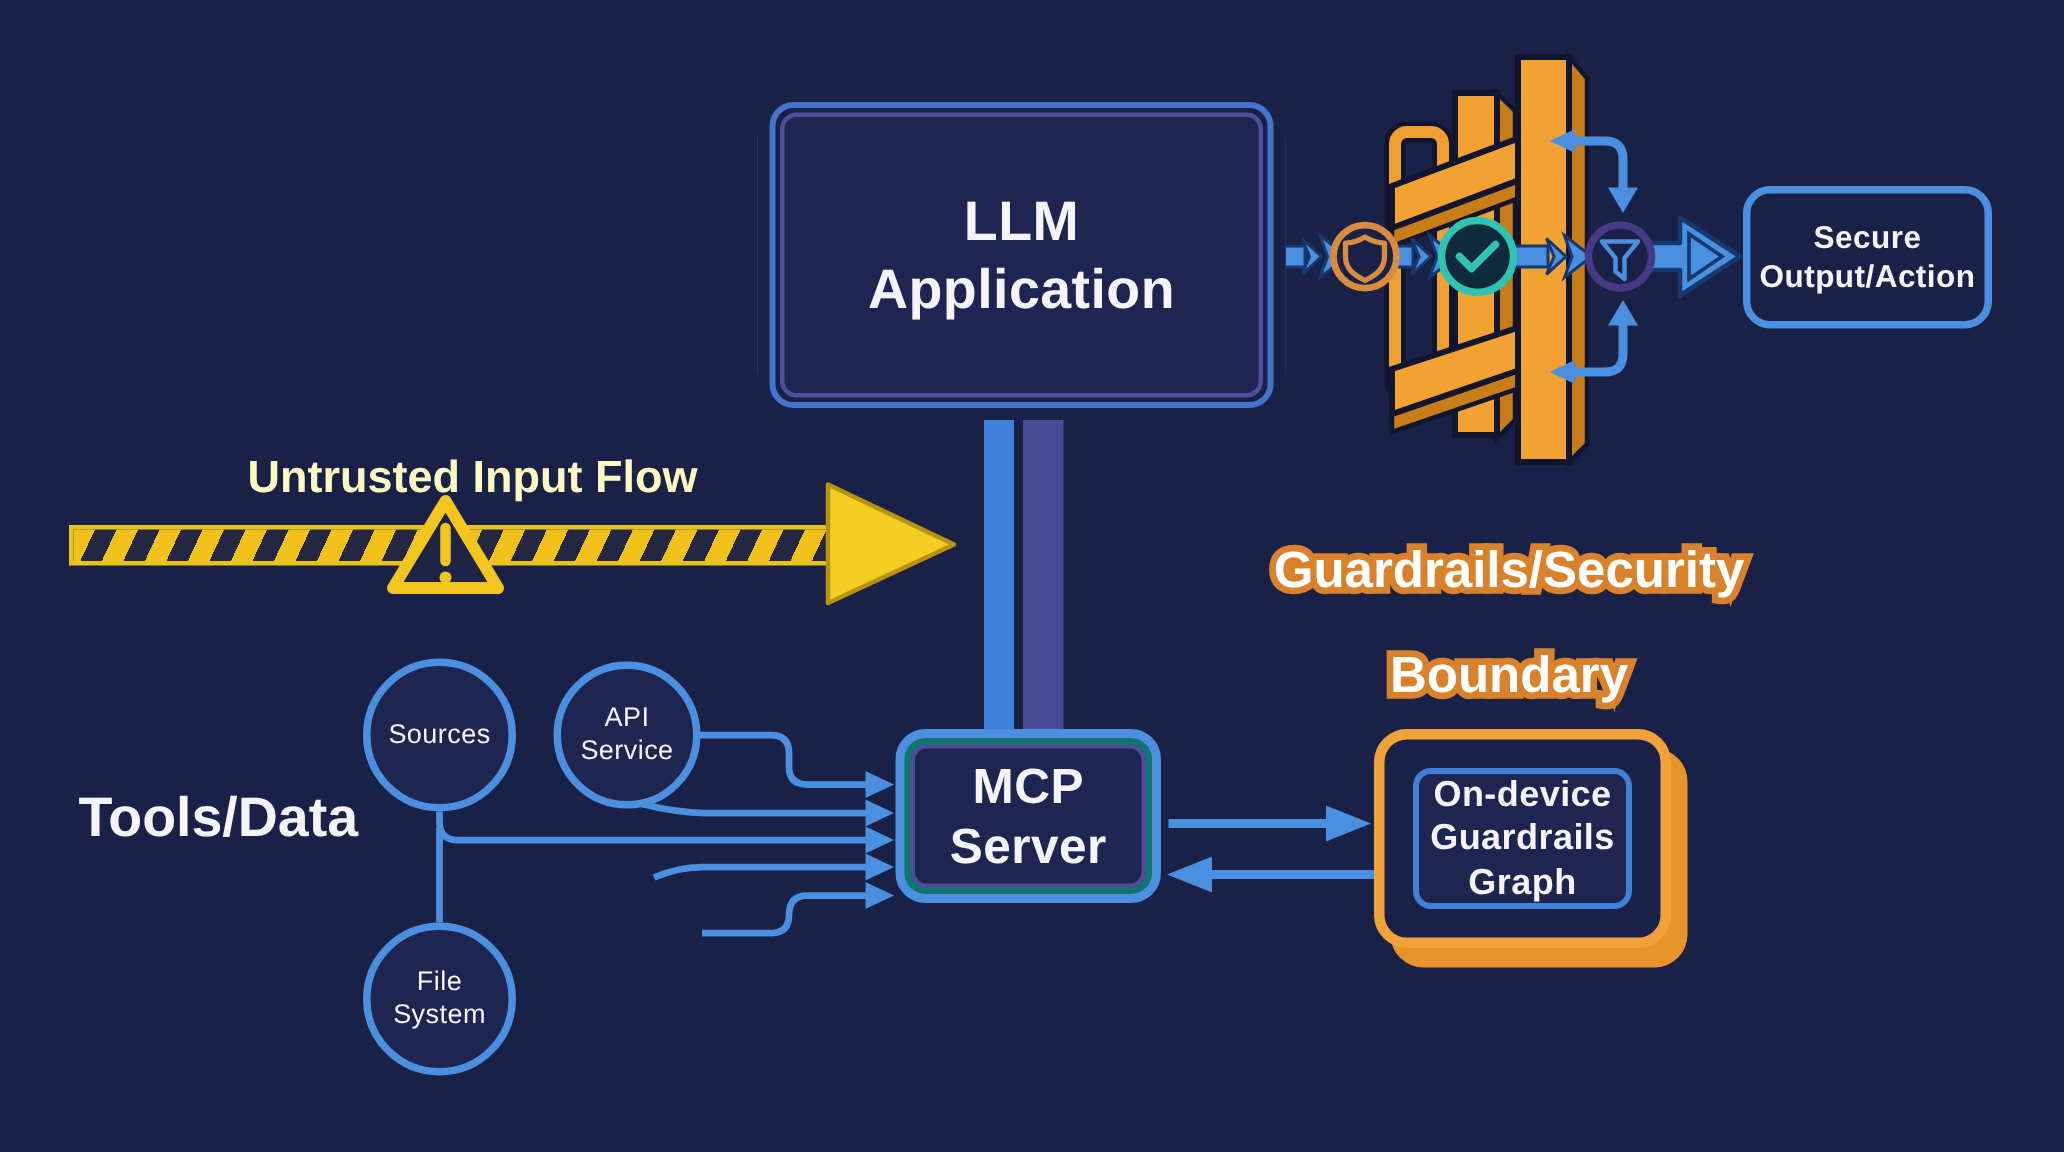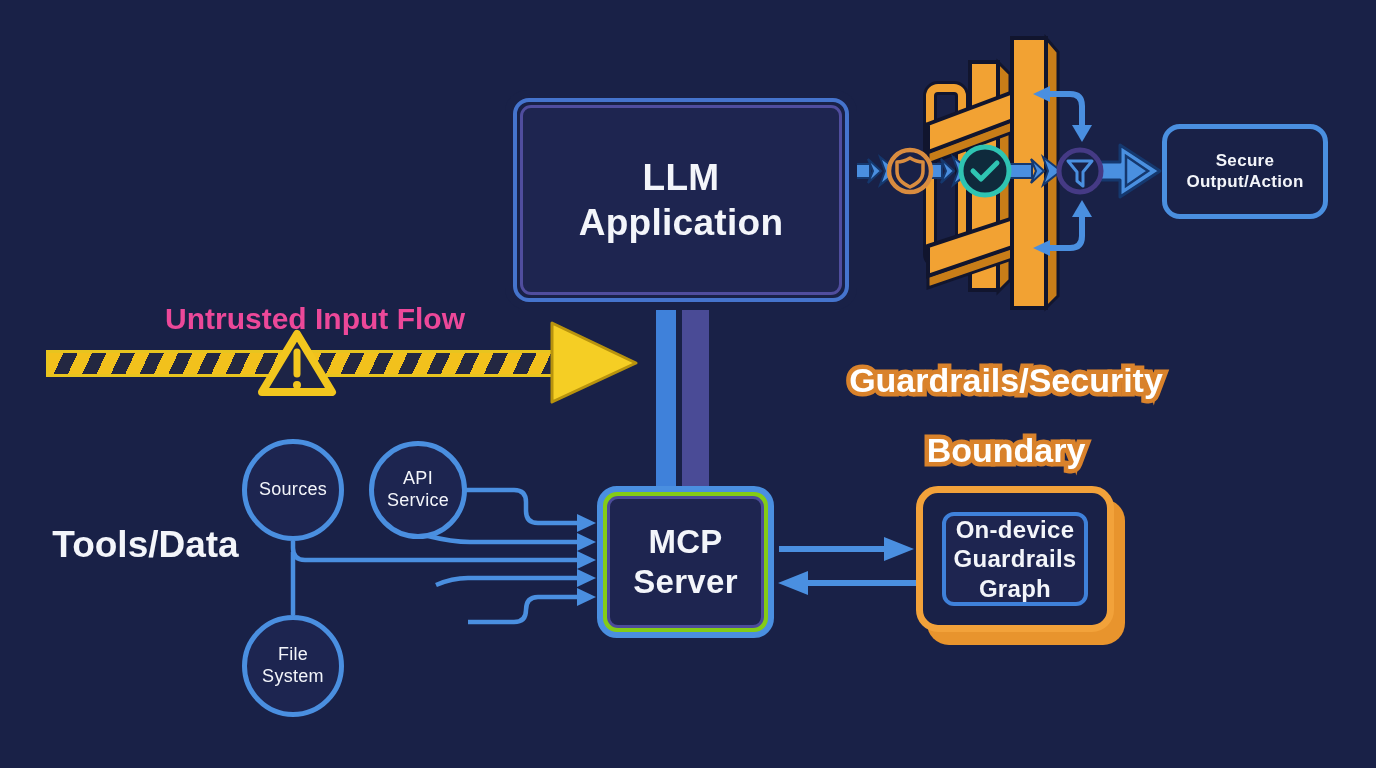--- a/index.html
+++ b/index.html
@@ -19,51 +19,51 @@
     background:repeating-linear-gradient(115deg,#f2c11c 0 13px,#232741 13px 26px);
   }
 
   
   .node-label{display:flex;flex-direction:column;align-items:center;justify-content:center;
     width:100%;height:100%;text-align:center;font-weight:700;letter-spacing:.3px;}
   .node-label span{display:block;line-height:1.22;}
 
   .llm-outer{left:505px;top:60px;width:352px;height:220px;z-index:3;
     border-radius:34px;background:linear-gradient(90deg,#3f81da 0 50%,#4a4b96 50% 100%);
-    box-sizing:border-box;margin-top:30px;}
+    box-sizing:border-box;}
   .llm-mid{width:100%;height:100%;background:#192147;border-radius:22px;padding:8px;box-sizing:border-box;}
   .llm-ring{width:100%;height:100%;border:4px solid #4574cd;border-radius:16px;padding:3px;box-sizing:border-box;}
   .llm-core{width:100%;height:100%;border:3px solid #504d9e;border-radius:11px;background:#1e2550;
     box-sizing:border-box;font-size:37px;}
 
-  .mcp-outer{left:597px;top:486px;width:177px;height:152px;z-index:3;
-    border:6px solid #4a8fe0;border-radius:20px;background:#84cc16;padding:4px;box-sizing:border-box;}
+  .mcp-outer{left:597px;top:486px;width:177px;height:116px;z-index:3;
+    border:6px solid #4a8fe0;border-radius:20px;background:#0f766e;padding:4px;box-sizing:border-box;}
   .mcp-core{width:100%;height:100%;border:3px solid #4c4c9a;border-radius:11px;background:#1e2550;
     box-sizing:border-box;font-size:33px;}
 
   .secure-box{left:1162px;top:124px;width:166px;height:95px;z-index:3;
-    border:5px solid #4a8fe0;border-radius:18px;background:#192147;box-sizing:border-box;font-size:17px;}
+    border:5px solid #4a8fe0;border-radius:18px;background:#192147;box-sizing:border-box;font-size:21px;}
 
   .prox-outer{left:916px;top:486px;width:198px;height:146px;z-index:3;
     border:7px solid #f2a23a;border-radius:22px;background:#192147;padding:19px;box-sizing:border-box;
     box-shadow:11px 13px 0 #e8942d;}
   .prox-core{width:100%;height:100%;border:4px solid #3f81da;border-radius:12px;background:#1e2550;
     box-sizing:border-box;font-size:24px;}
 
   .circle-node{z-index:3;border:5px solid #4a8fe0;border-radius:50%;background:#1d2550;
     box-sizing:border-box;font-size:18px;}
   .circle-node .node-label{font-weight:500;}
   .c-db{left:242px;top:439px;width:102px;height:102px;}
   .c-api{left:369px;top:441px;width:98px;height:98px;}
   .c-fs{left:242px;top:615px;width:102px;height:102px;}
   .c-ext{left:371px;top:581px;width:98px;height:98px;}
 
   
   .flow-label{left:150px;top:302px;width:330px;z-index:3;text-align:center;
-    font-size:30px;font-weight:600;color:#ec4899;}
+    font-size:30px;font-weight:600;color:#fef9c3;}
   .tools-label{left:38px;top:522px;width:215px;z-index:3;text-align:center;
     font-size:37px;font-weight:600;line-height:1.25;}
   .tools-label span{display:block;}
 
   .guard-label{left:805px;top:331px;width:402px;height:92px;z-index:3;text-align:center;
     font-size:34px;font-weight:800;line-height:1.24;}
   .guard-layer{position:absolute;left:0;top:0;width:100%;}
   .guard-layer span{display:block;margin-top:28px;}
   .guard-back{color:#d9822b;-webkit-text-stroke:9px #d9822b;
     text-shadow:0 0 1px #d9822b,2px 2px 0 #d9822b,-2px 2px 0 #d9822b,2px -2px 0 #d9822b,-2px -2px 0 #d9822b;}

